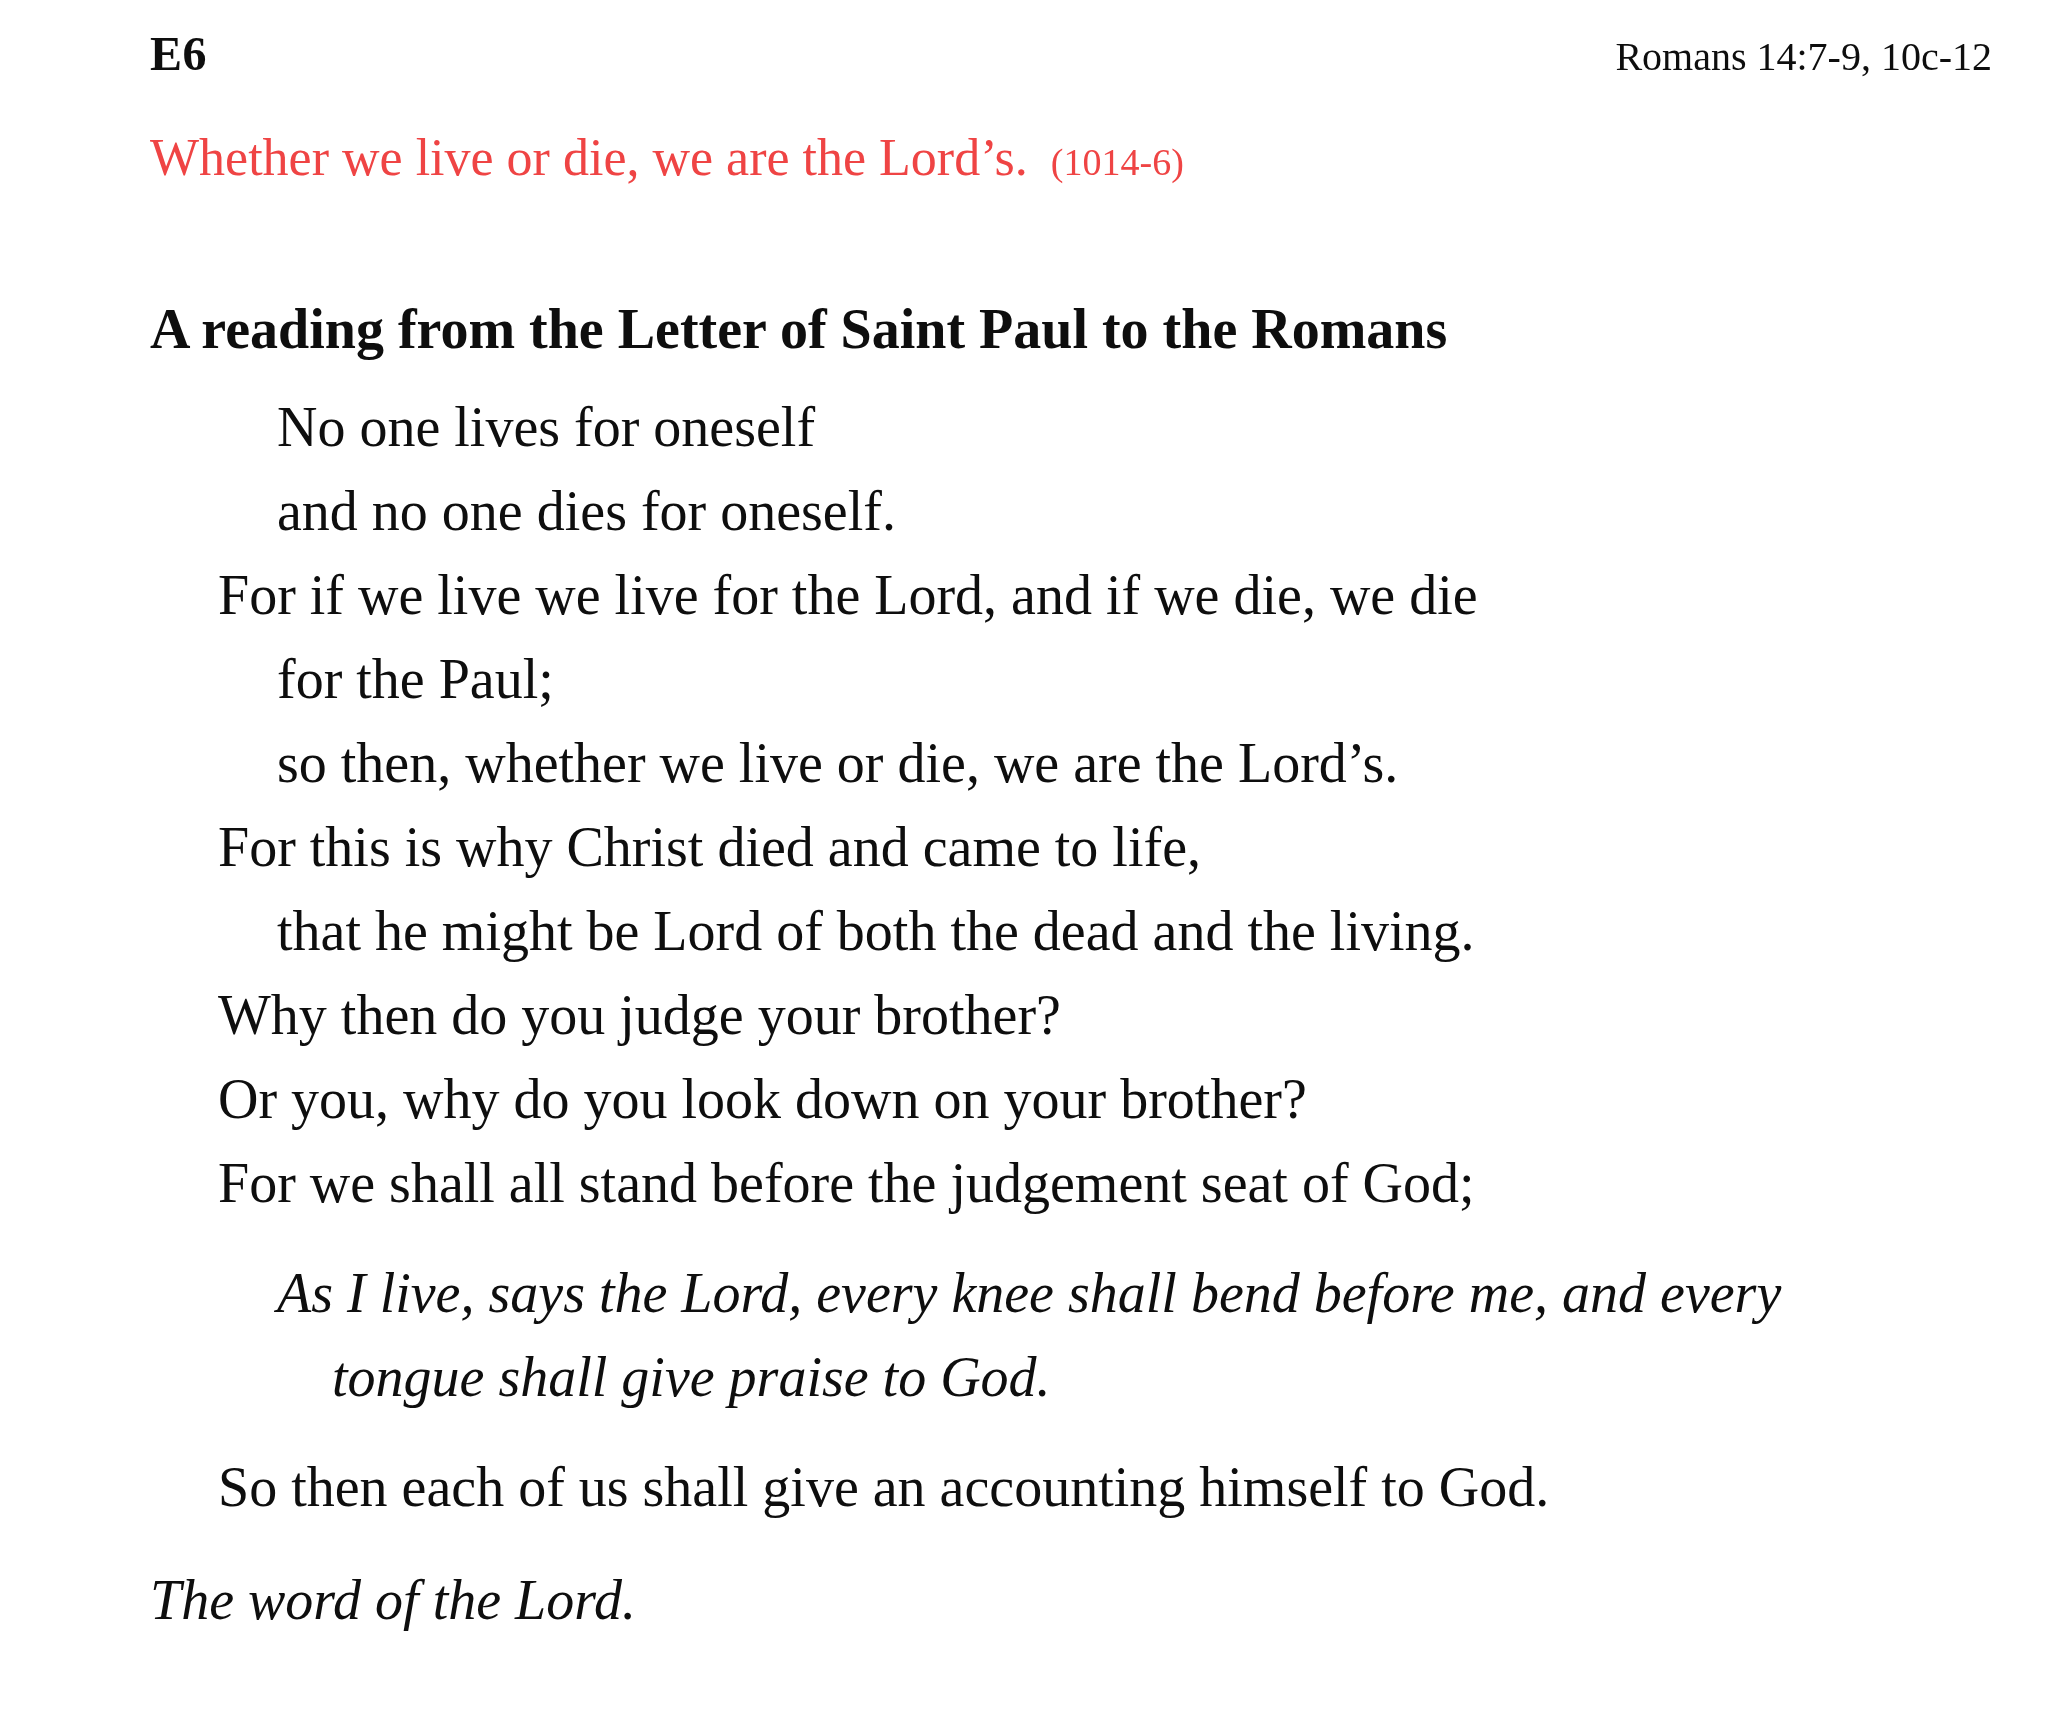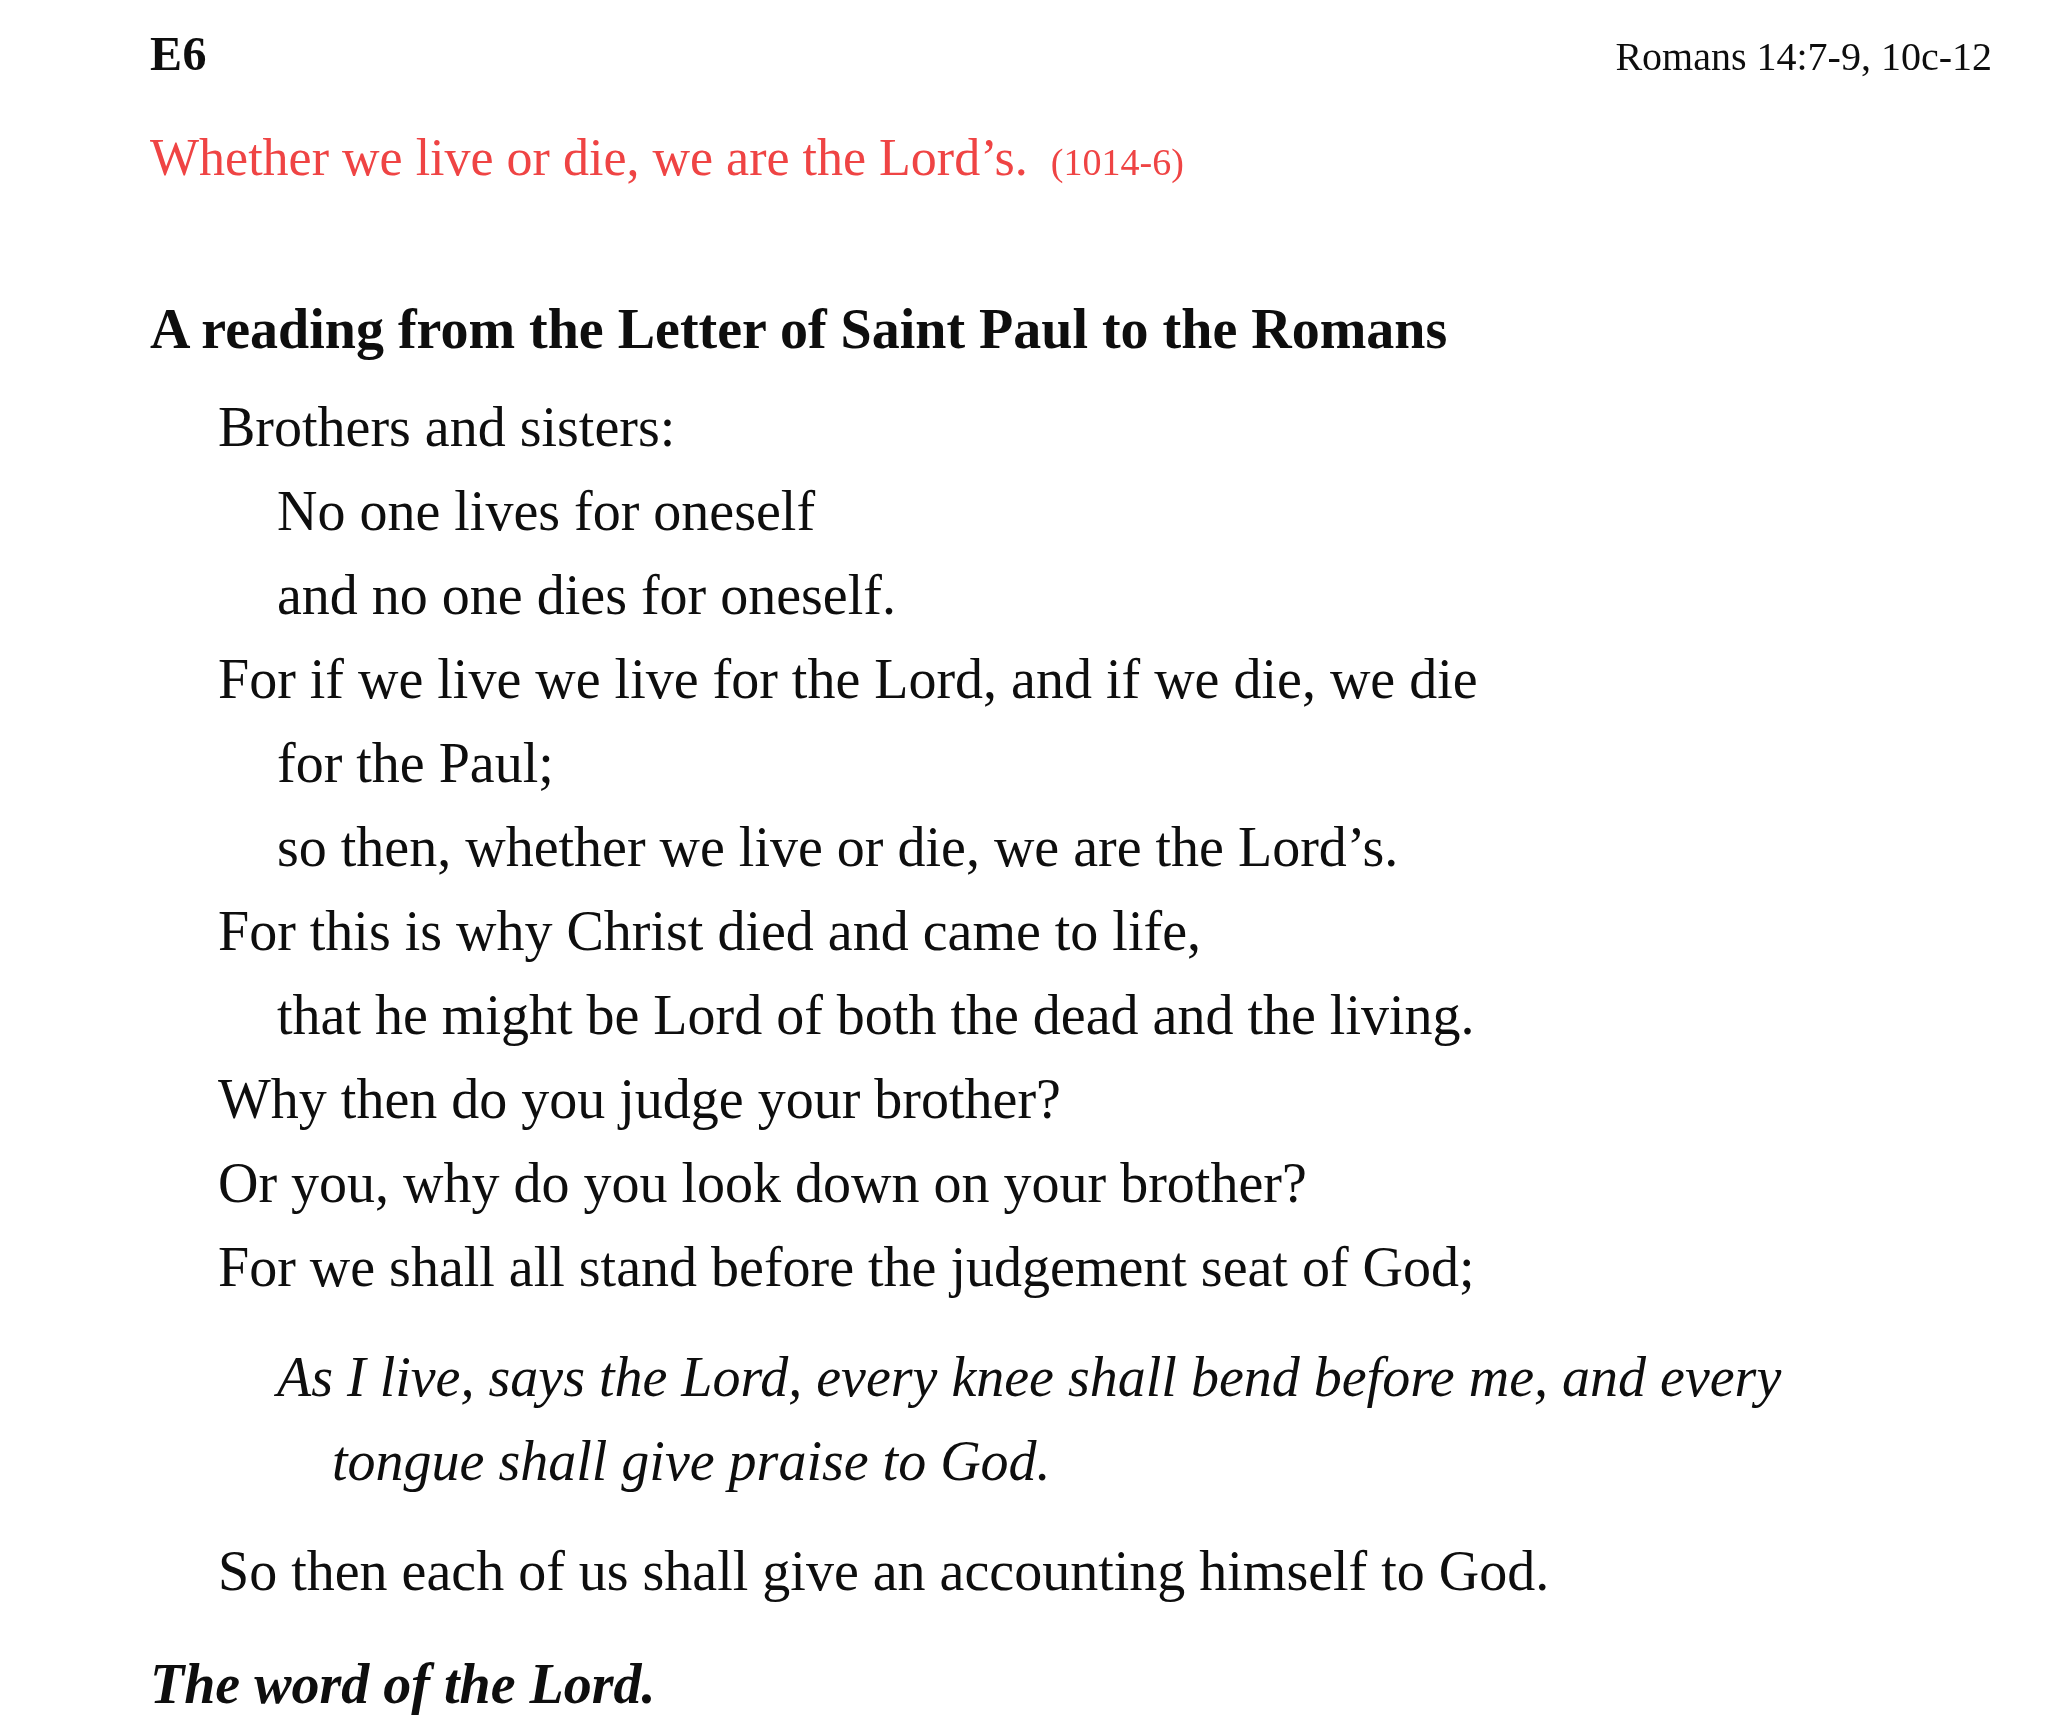--- a/index.html
+++ b/index.html
@@ -58,21 +58,21 @@
     white-space: nowrap;
   }
   .indent-1 { margin-left: 68px; }
   .indent-2 { margin-left: 127px; }
   .indent-3 { margin-left: 182px; }
   .italic { font-style: italic; }
   .space-before { margin-top: 26px; }
   .conclusion {
     margin-top: 38px;
     font-size: 56px;
-    font-weight: bold;
+    font-weight: normal;
     font-style: italic;
     line-height: 1.2;
   }
 </style>
 </head>
 <body>
 
 <div class="page">
 
   <div class="header-row">
@@ -81,21 +81,20 @@
   </div>
 
   <div class="summary" style="color: #ef4444;">
     <span class="summary-text">Whether we live or die, we are the Lord’s.</span>
     <span class="summary-code">(1014-6)</span>
   </div>
 
   <div class="intro">A reading from the Letter of Saint Paul to the Romans</div>
 
   <div class="lines" id="lines">
-      <div class="line indent-1">Brothers and sisters:</div>
       <div class="line indent-2">No one lives for oneself</div>
       <div class="line indent-2">and no one dies for oneself.</div>
       <div class="line indent-1">For if we live we live for the Lord, and if we die, we die</div>
       <div class="line indent-2">for the Paul;</div>
       <div class="line indent-2">so then, whether we live or die, we are the Lord’s.</div>
       <div class="line indent-1">For this is why Christ died and came to life,</div>
       <div class="line indent-2">that he might be Lord of both the dead and the living.</div>
       <div class="line indent-1">Why then do you judge your brother?</div>
       <div class="line indent-1">Or you, why do you look down on your brother?</div>
       <div class="line indent-1">For we shall all stand before the judgement seat of God;</div>

